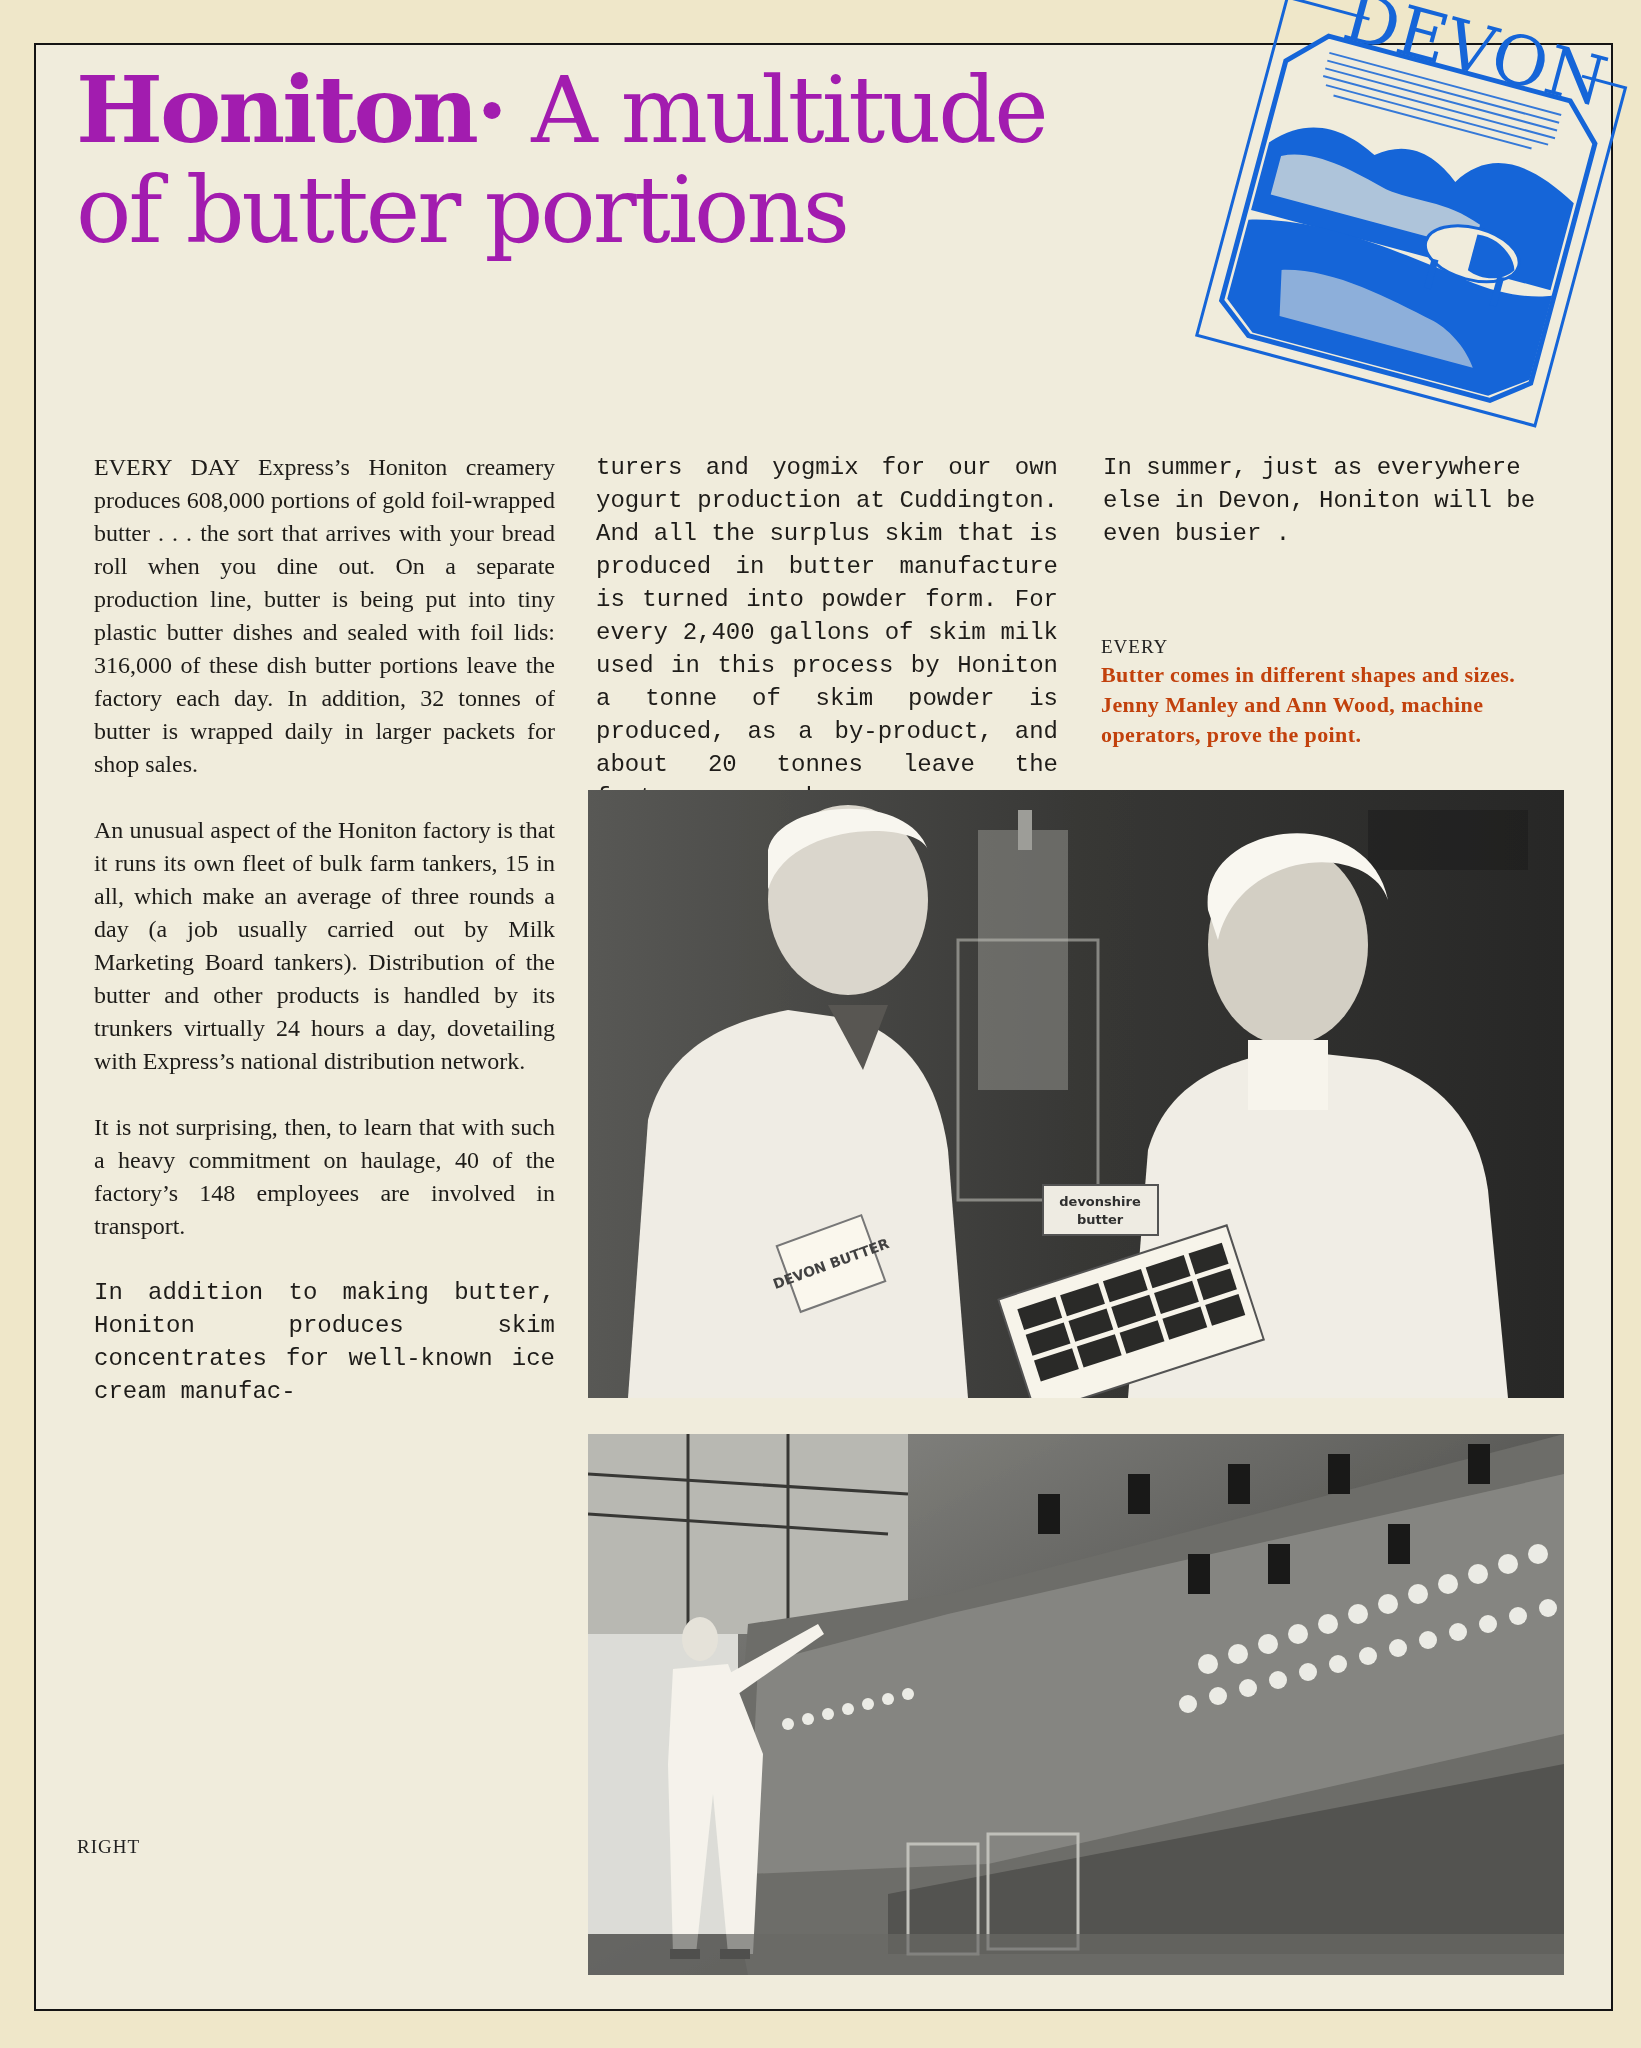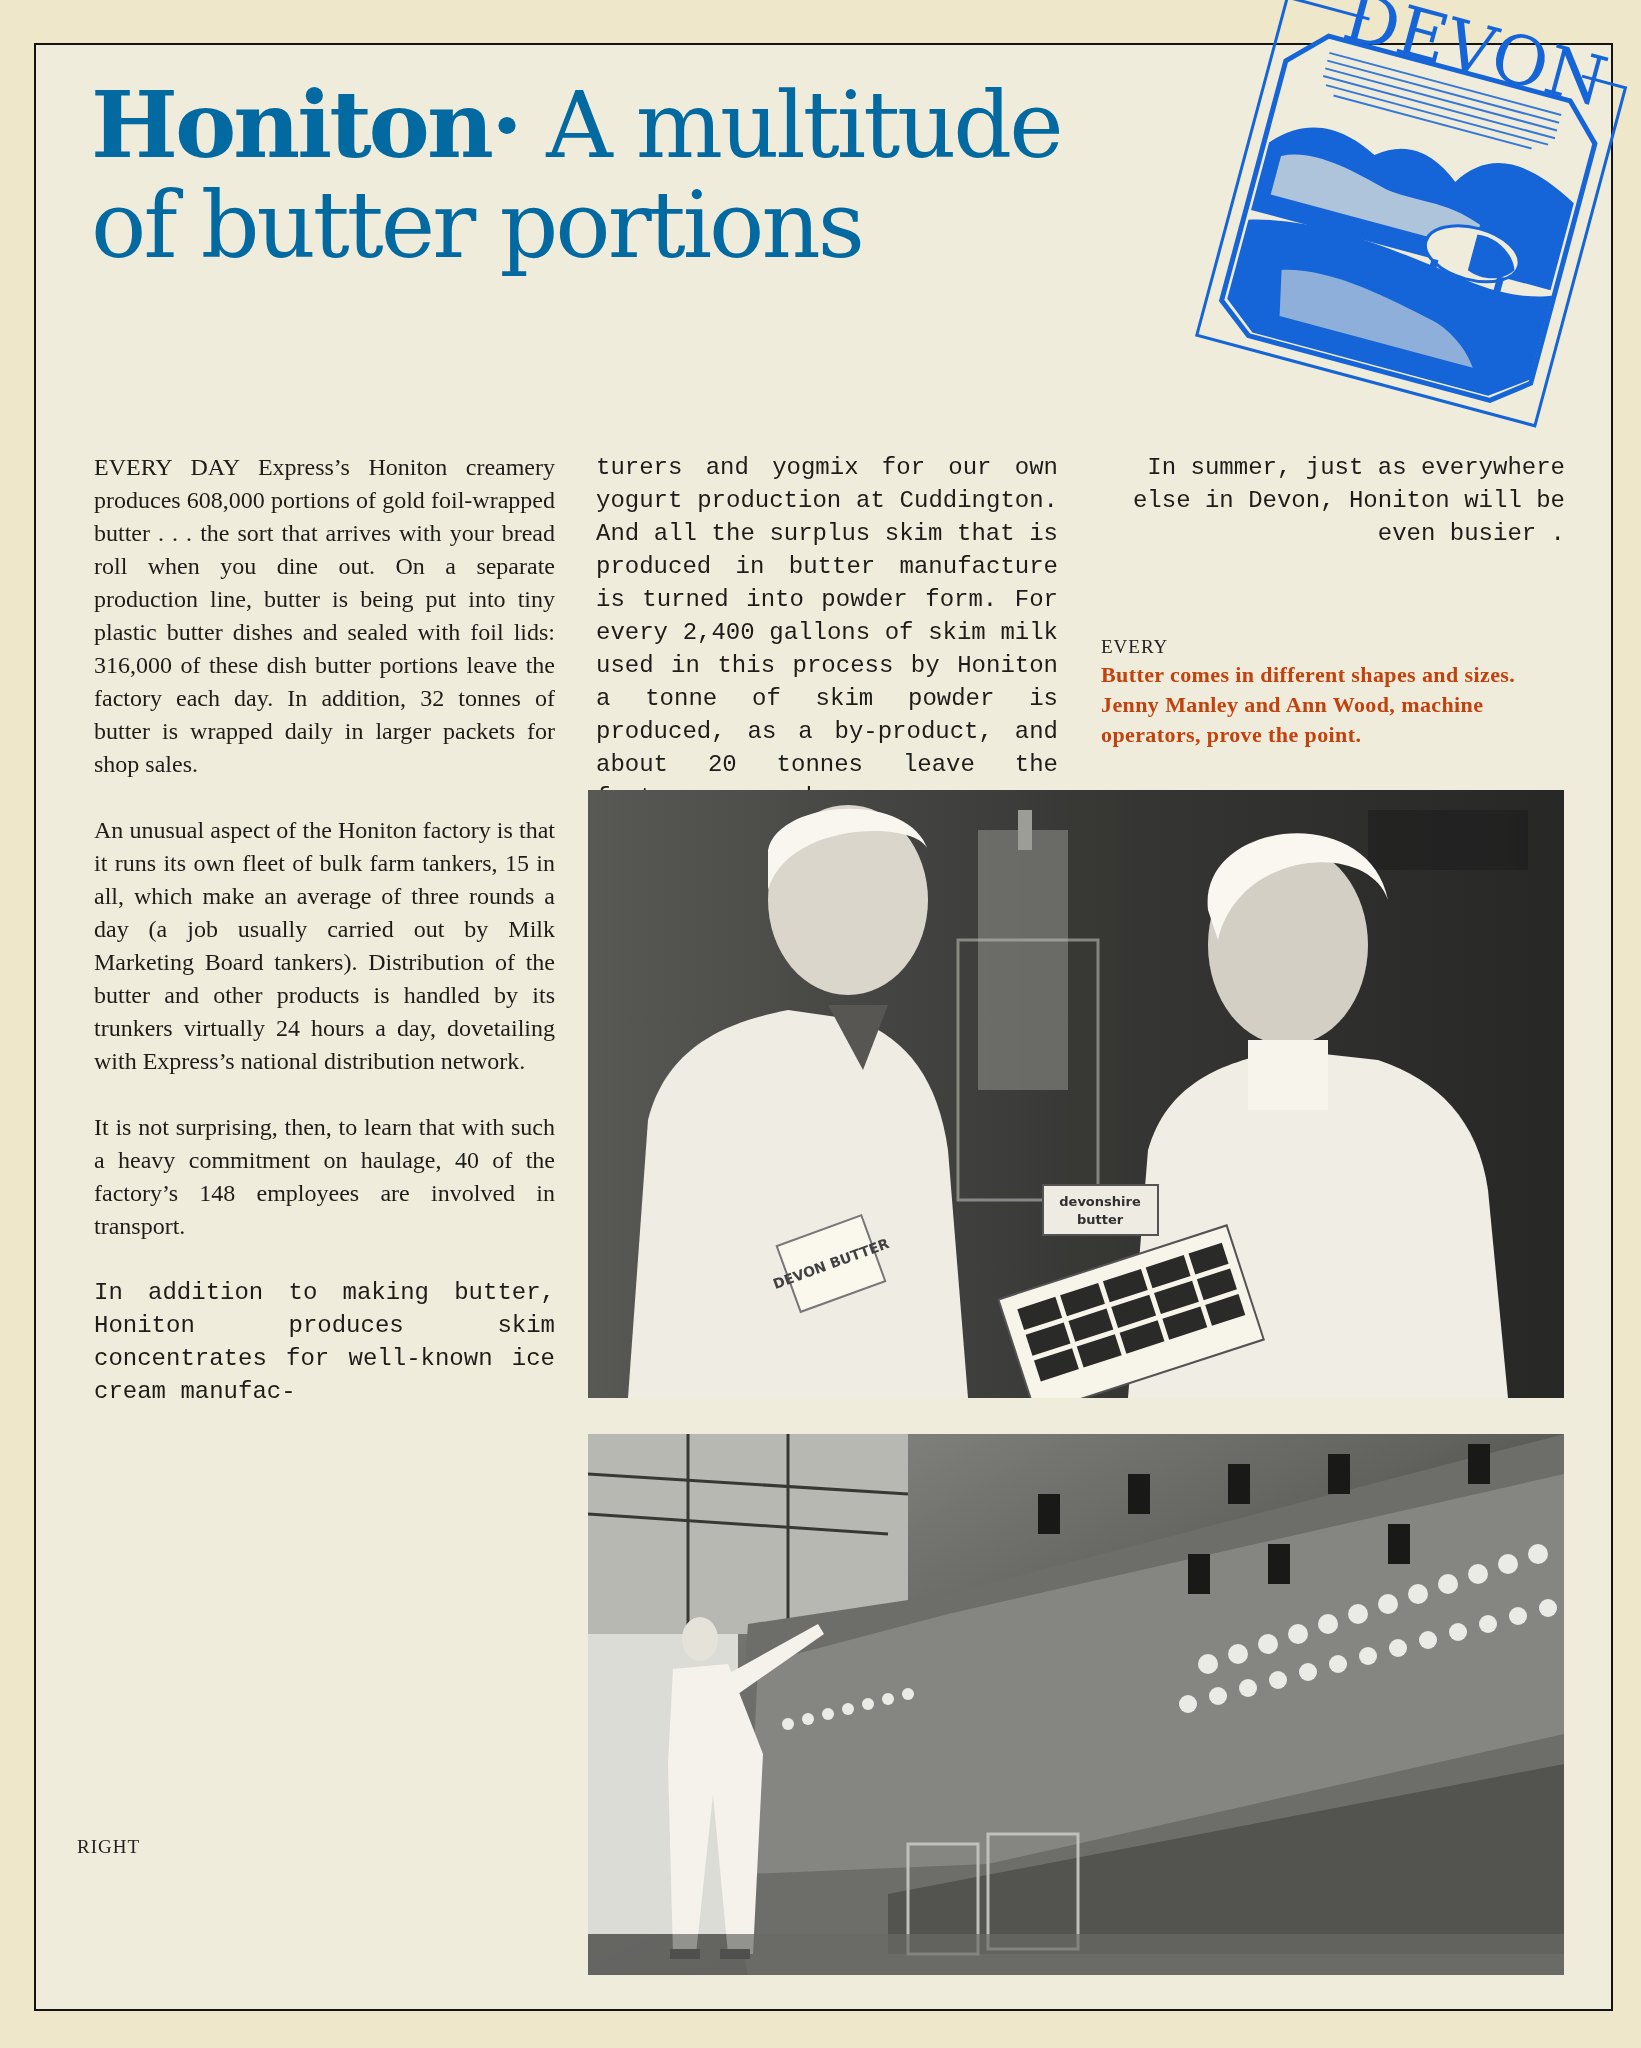--- a/index.html
+++ b/index.html
@@ -7,35 +7,35 @@
     width: 1641px; height: 2048px; position: relative; overflow: hidden;
     background: #efe7c9;
     font-family: "Liberation Serif", serif;
     color: #1d1b18;
   }
   .page-frame {
     position: absolute; left: 34px; top: 43px; width: 1575px; height: 1964px;
     border: 2px solid #141414; background: #f0ecdc;
   }
   .title {
-    position: absolute; left: 76px; top: 60px; margin: 15px;
+    position: absolute; left: 76px; top: 60px; margin: 0;
     font-family: "DejaVu Serif", serif; font-weight: normal;
-    font-size: 92px; line-height: 100px; letter-spacing: -3px; color: #0369a1;
+    font-size: 92px; line-height: 100px; letter-spacing: -3px; color: #a21caf;
   }
   .title .bold { font-weight: bold; letter-spacing: -3px; }
   .title .dot { font-weight: bold; }
   .col {
     position: absolute; font-size: 24px; line-height: 33px;
     text-align: justify; color: #1e1c19;
   }
   .col p { margin: 0 0 33px 0; }
   .col p:last-child { margin-bottom: 0; font-family: Liberation Mono, monospace; }
   #col1 { left: 94px; top: 451px; width: 461px; }
   #col2 { left: 596px; top: 451px; width: 462px; }
-  #col3 { left: 1103px; top: 451px; width: 462px; text-align: right; }
+  #col3 { left: 1103px; top: 451px; width: 462px; text-align: left; }
   .caption-label { font-size: 19px; letter-spacing: 1px; line-height: 26px; color: #222; }
   .caption-text { font-weight: bold; font-size: 22px; line-height: 30px; color: #c2410c; letter-spacing: 0.4px; }
   #caption-below { position: absolute; left: 1101px; top: 634px; width: 470px; }
   #caption-right { position: absolute; left: 77px; top: 1834px; width: 420px; }
 
   .photo {
     position: absolute; overflow: hidden;
     background: #3a3a38;
     filter: contrast(1.05);
   }

